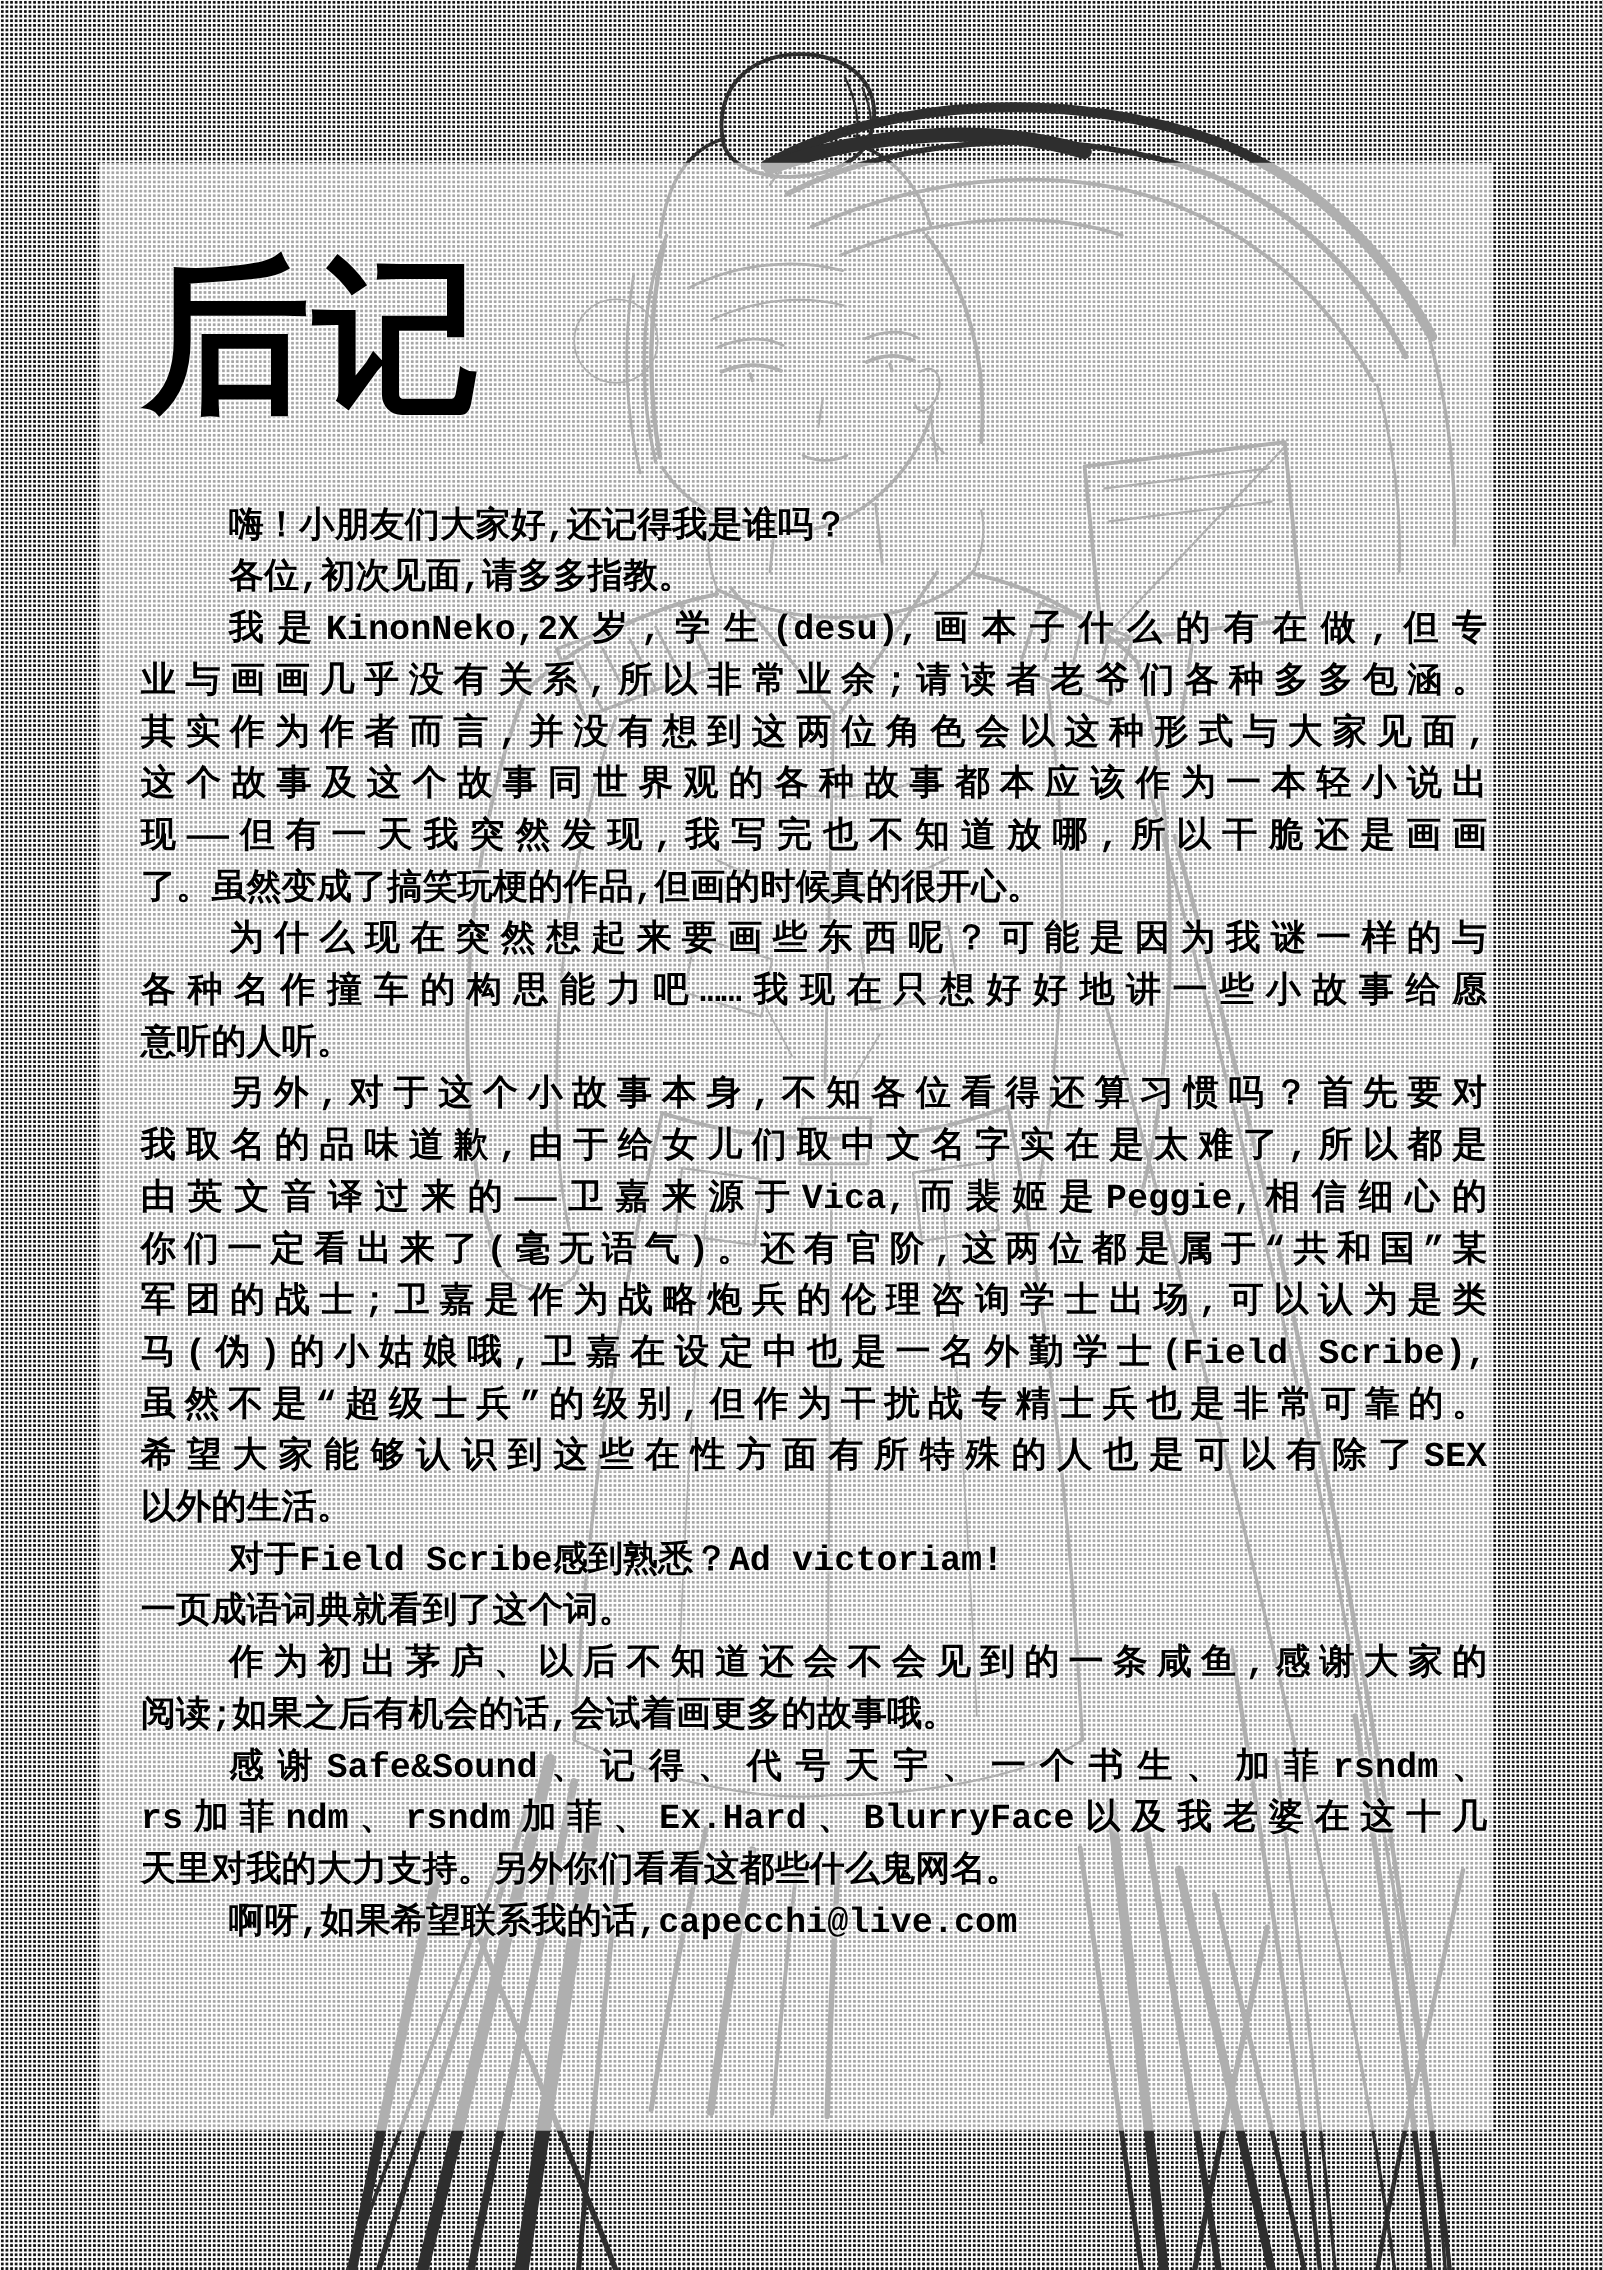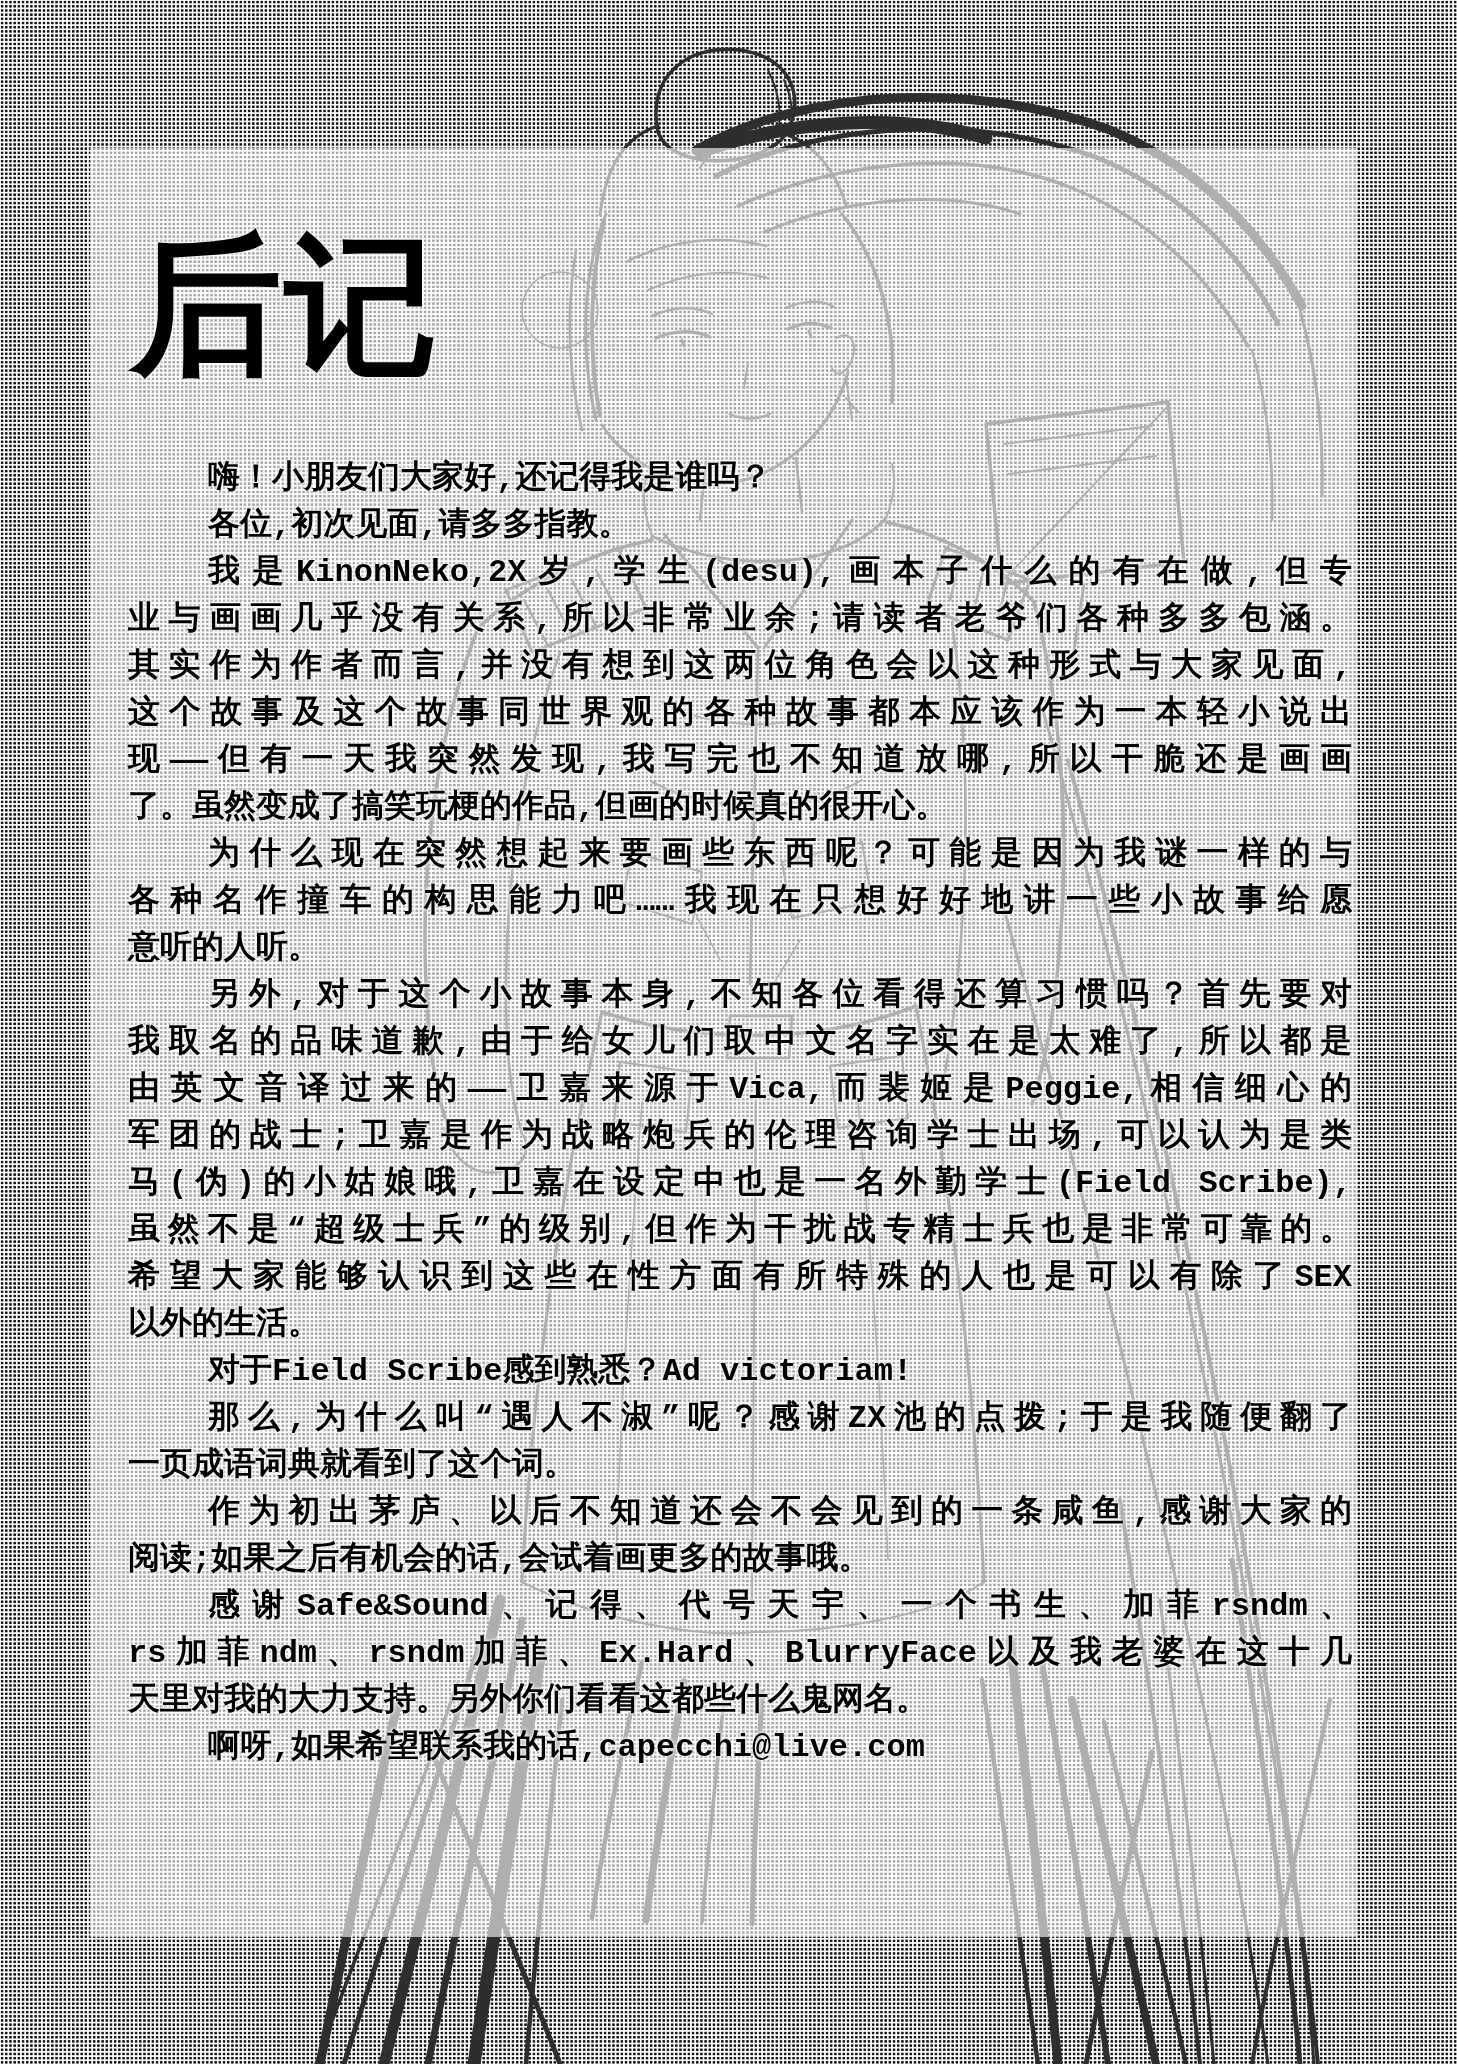--- a/index.html
+++ b/index.html
@@ -168,27 +168,27 @@
         <div class="line j">其实作为作者而言,并没有想到这两位角色会以这种形式与大家见面,</div>
         <div class="line j">这个故事及这个故事同世界观的各种故事都本应该作为一本轻小说出</div>
         <div class="line j">现——但有一天我突然发现,我写完也不知道放哪,所以干脆还是画画</div>
         <div class="line">了。虽然变成了搞笑玩梗的作品,但画的时候真的很开心。</div>
         <div class="line indent j">为什么现在突然想起来要画些东西呢？可能是因为我谜一样的与</div>
         <div class="line j">各种名作撞车的构思能力吧……我现在只想好好地讲一些小故事给愿</div>
         <div class="line">意听的人听。</div>
         <div class="line indent j">另外,对于这个小故事本身,不知各位看得还算习惯吗？首先要对</div>
         <div class="line j">我取名的品味道歉,由于给女儿们取中文名字实在是太难了,所以都是</div>
         <div class="line j">由英文音译过来的——卫嘉来源于Vica,而裴姬是Peggie,相信细心的</div>
+        <div class="line j">你们一定看出来了(毫无语气)。还有官阶,这两位都是属于“共和国”某</div>
         <div class="line j">军团的战士;卫嘉是作为战略炮兵的伦理咨询学士出场,可以认为是类</div>
         <div class="line j">马(伪)的小姑娘哦,卫嘉在设定中也是一名外勤学士(Field Scribe),</div>
         <div class="line j">虽然不是“超级士兵”的级别,但作为干扰战专精士兵也是非常可靠的。</div>
         <div class="line j">希望大家能够认识到这些在性方面有所特殊的人也是可以有除了SEX</div>
         <div class="line">以外的生活。</div>
         <div class="line indent">对于Field Scribe感到熟悉？Ad victoriam!</div>
-        <div class="line indent j">那么,为什么叫“遇人不淑”呢？感谢ZX池的点拨;于是我随便翻了</div>
         <div class="line">一页成语词典就看到了这个词。</div>
         <div class="line indent j">作为初出茅庐、以后不知道还会不会见到的一条咸鱼,感谢大家的</div>
         <div class="line">阅读;如果之后有机会的话,会试着画更多的故事哦。</div>
         <div class="line indent j">感谢Safe&amp;Sound、记得、代号天宇、一个书生、加菲rsndm、</div>
         <div class="line j">rs加菲ndm、rsndm加菲、Ex.Hard、BlurryFace以及我老婆在这十几</div>
         <div class="line">天里对我的大力支持。另外你们看看这都些什么鬼网名。</div>
         <div class="line indent">啊呀,如果希望联系我的话,capecchi@live.com</div>
       </div>
   </div>
 

